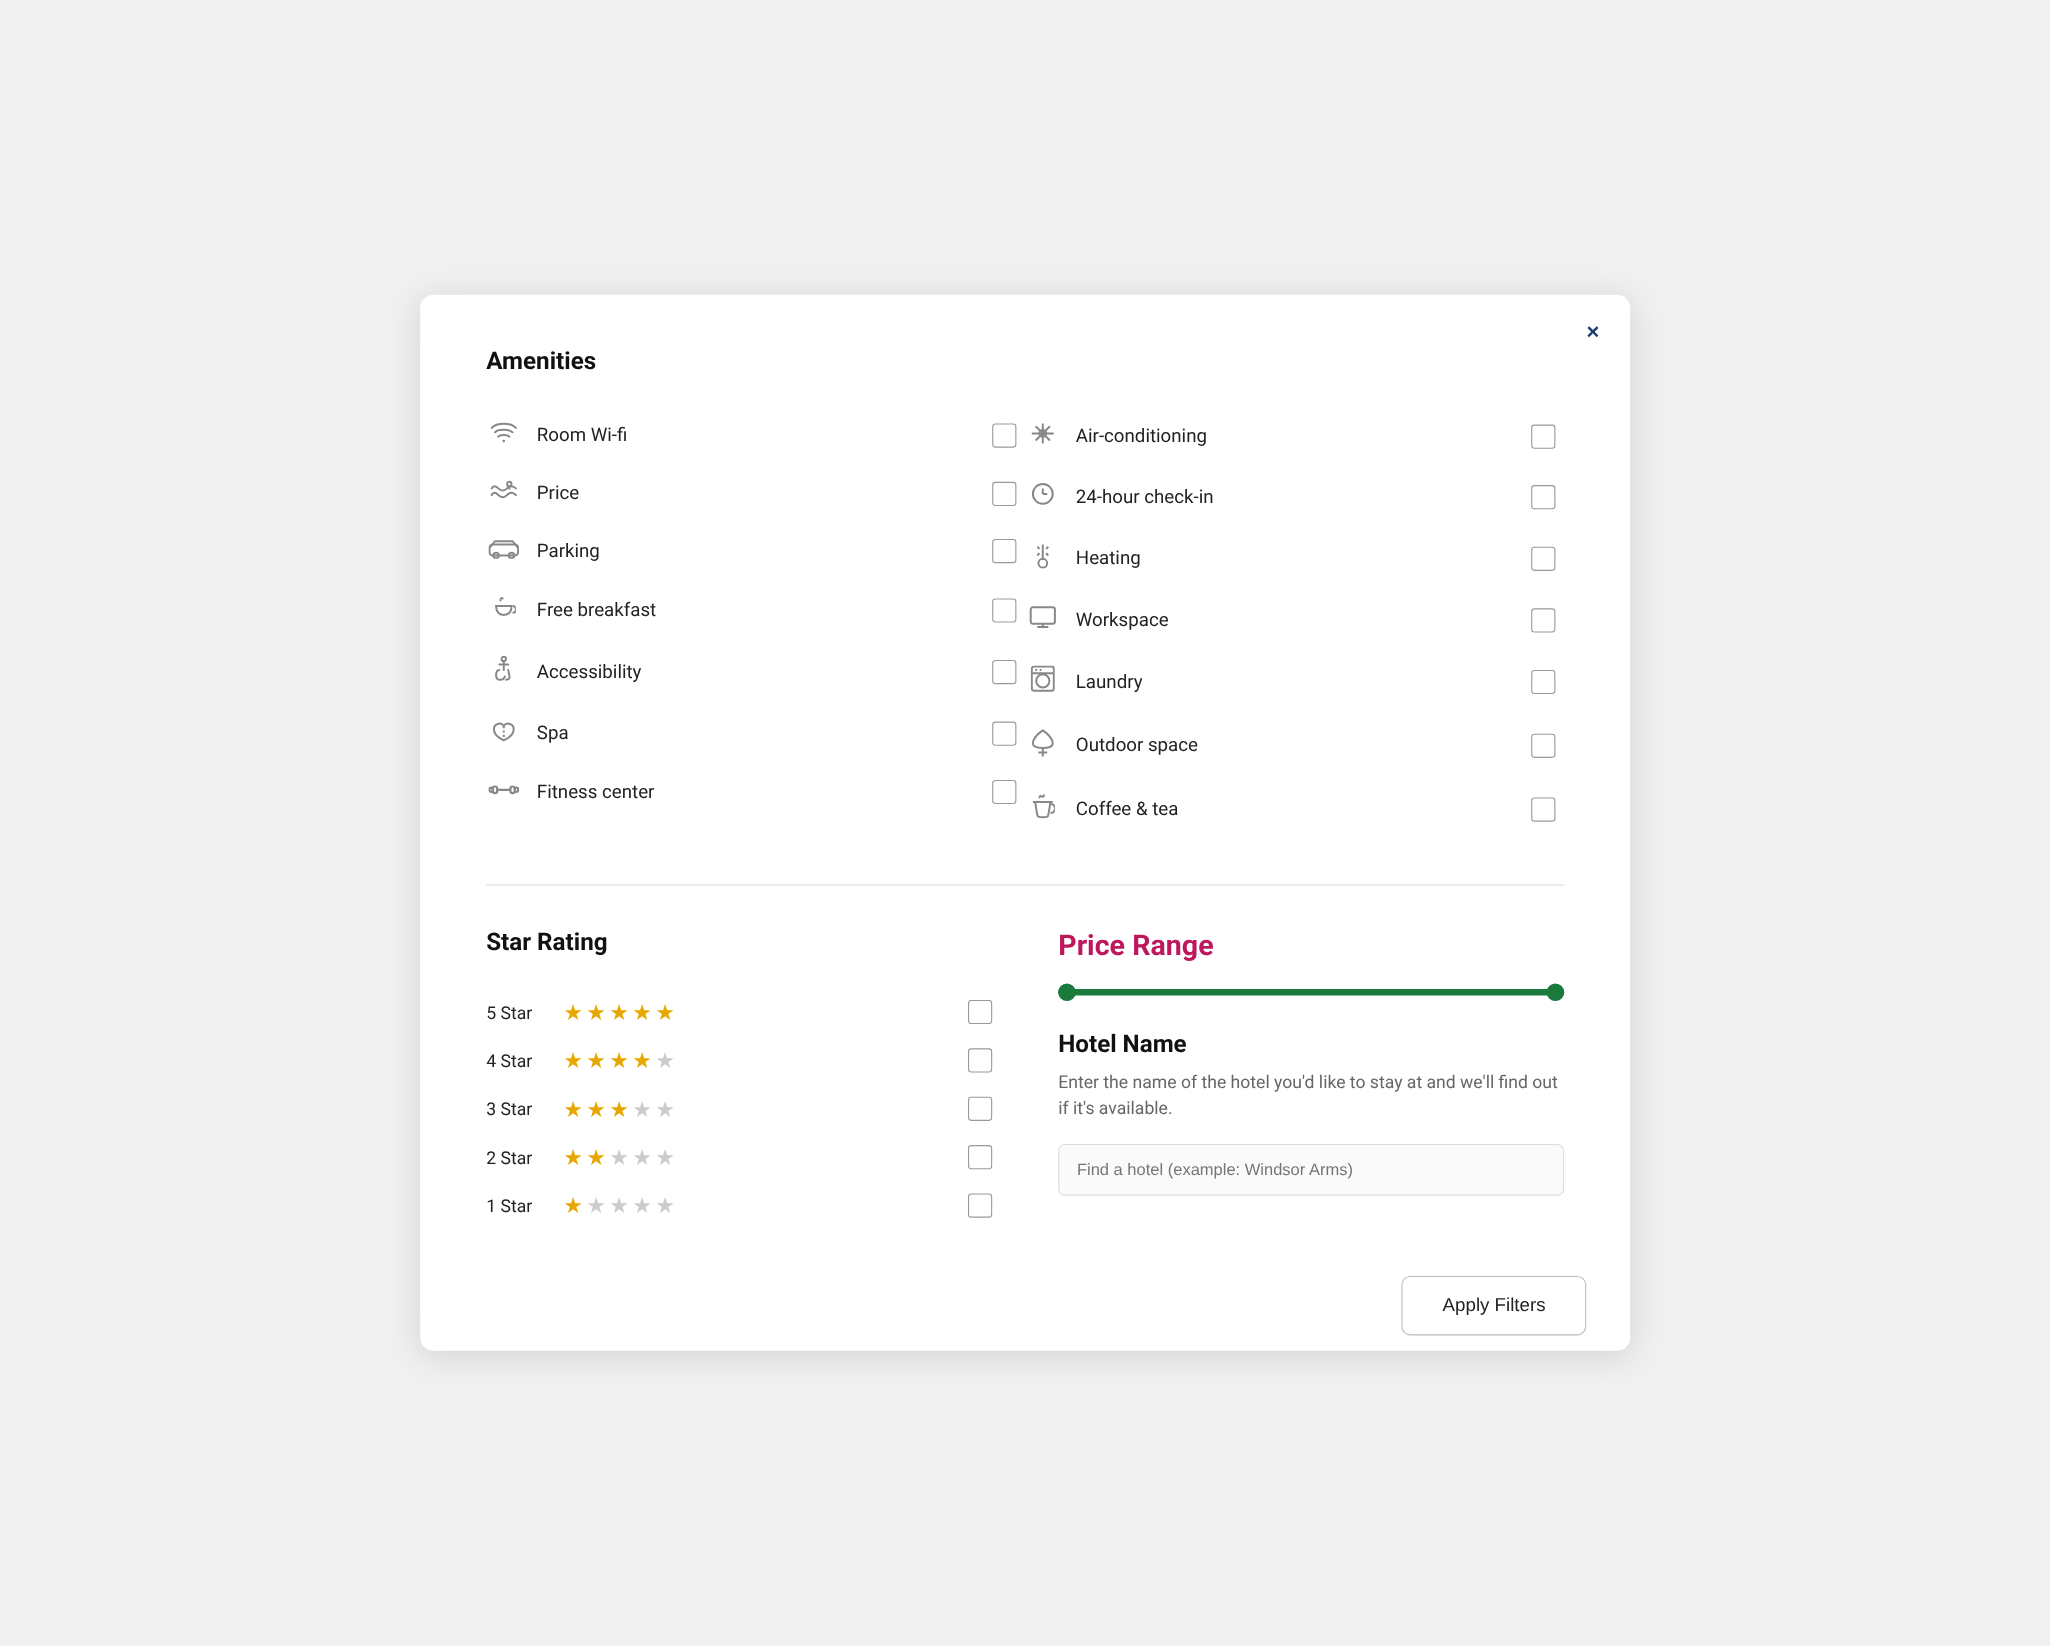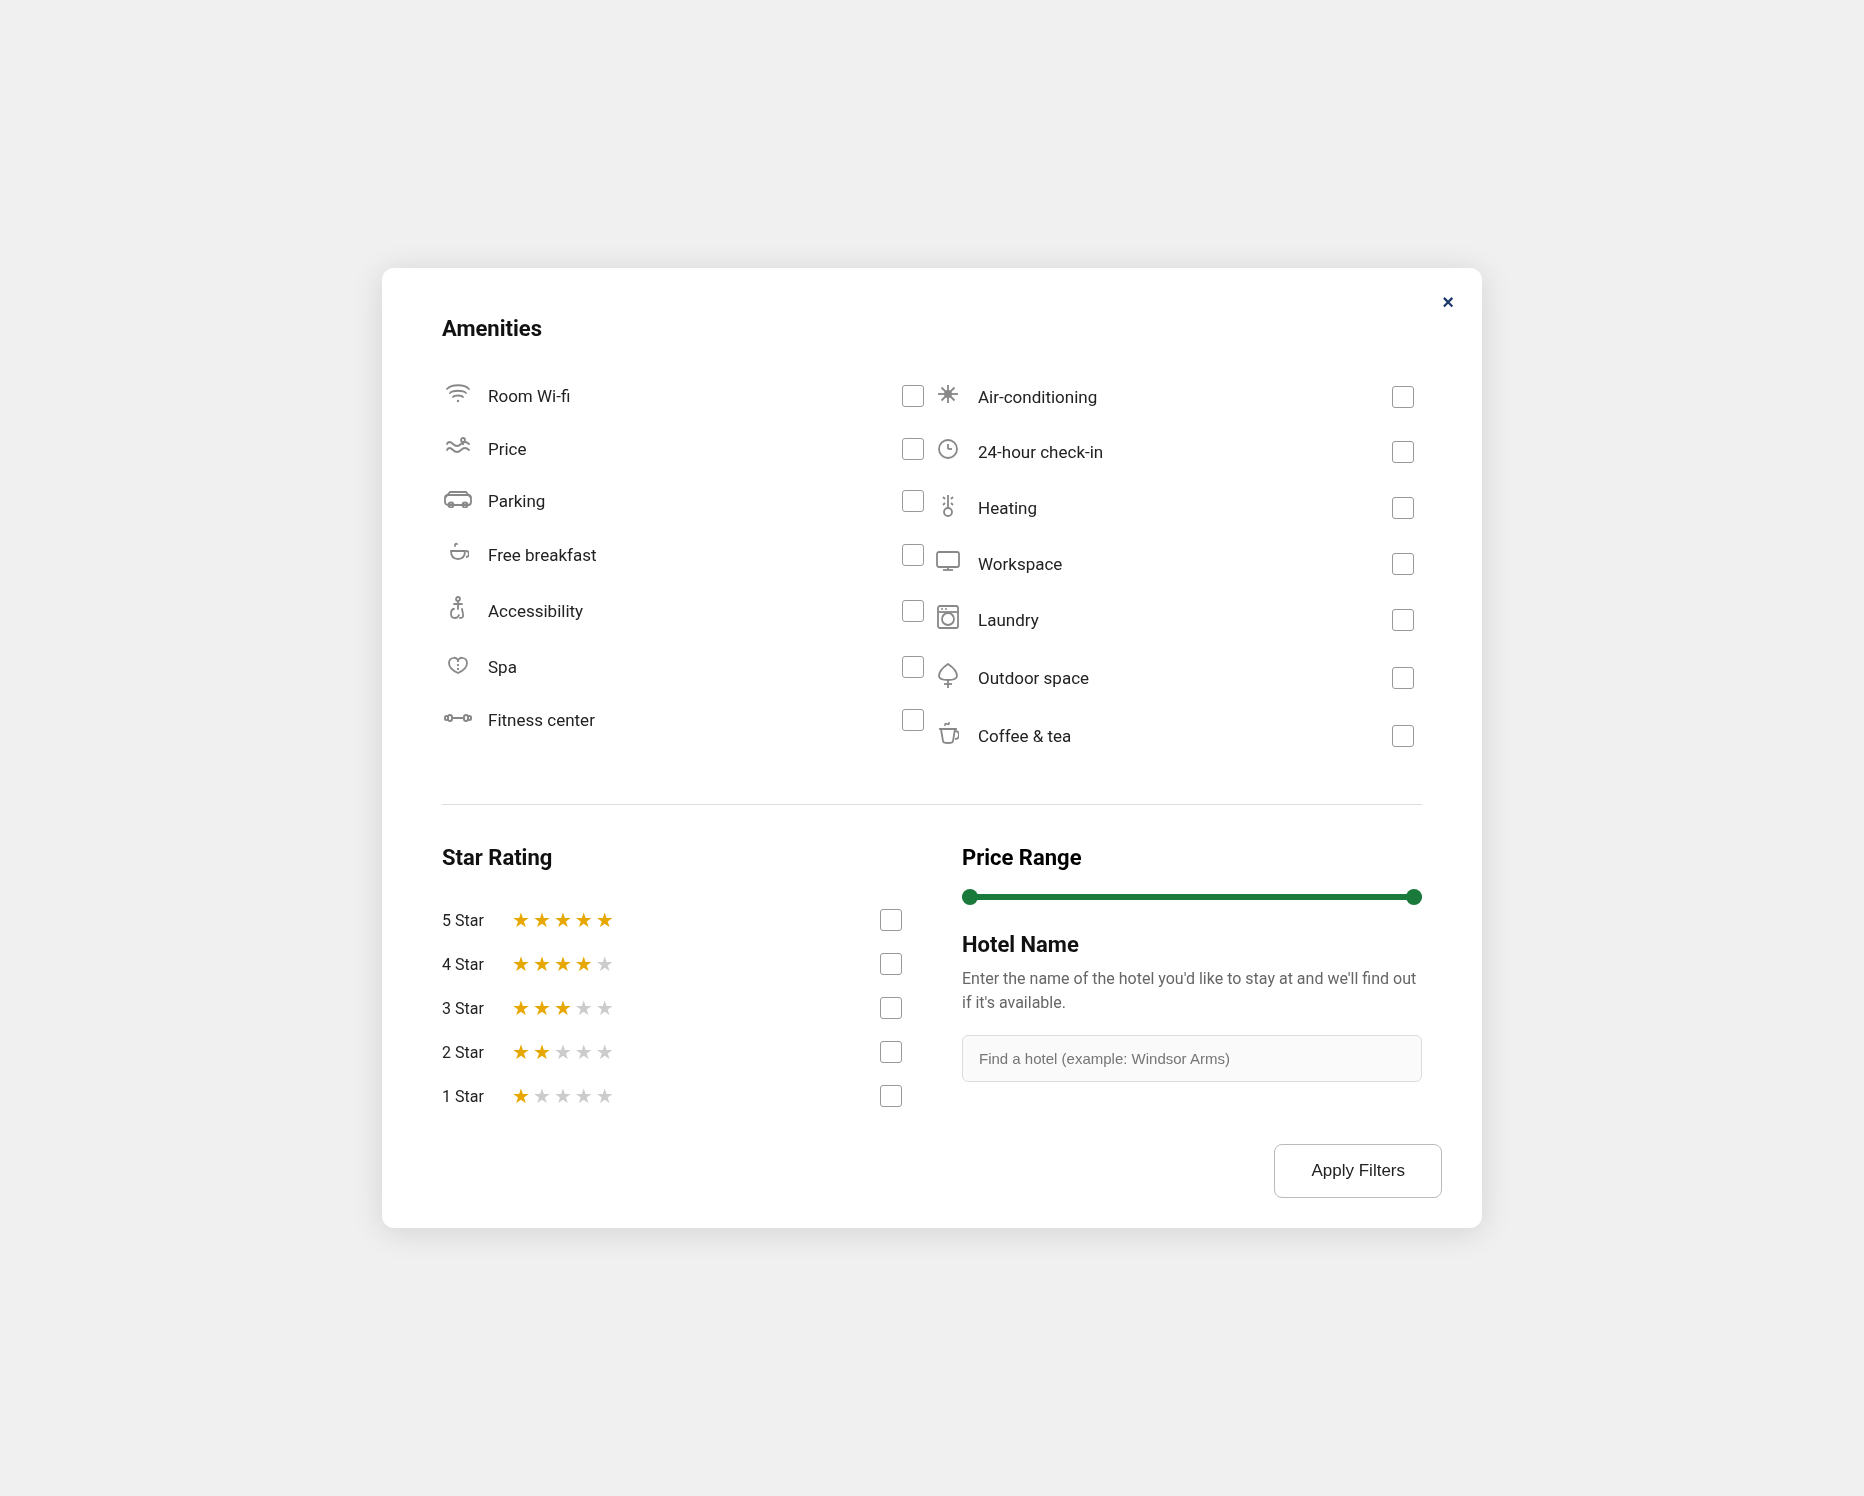--- a/index.html
+++ b/index.html
@@ -115,23 +115,23 @@
       width: 22px;
       height: 22px;
       border: 1.5px solid #999;
       border-radius: 3px;
       flex-shrink: 0;
       appearance: none;
       -webkit-appearance: none;
       cursor: pointer;
     }
     .price-range-label {
-      font-size: 22px;
+      font-size: 26px;
       font-weight: 700;
-      color: #000000;
+      color: #be185d;
       margin-bottom: 24px;
     }
     .slider-track {
       position: relative;
       height: 6px;
       background: #1a7a3c;
       border-radius: 3px;
       margin: 16px 0 32px 0;
     }
     .slider-dot {
@@ -163,21 +163,21 @@
       padding: 14px 16px;
       border: 1px solid #ddd;
       border-radius: 6px;
       font-size: 15px;
       color: #aaa;
       outline: none;
       background: #fafafa;
     }
     .apply-btn {
       position: absolute;
-      bottom: 30px;
+      bottom: 14px;
       right: 40px;
       background: #fff;
       border: 1.5px solid #bbb;
       border-radius: 8px;
       padding: 16px 36px;
       font-size: 17px;
       font-weight: 500;
       color: #222;
       cursor: pointer;
     }

